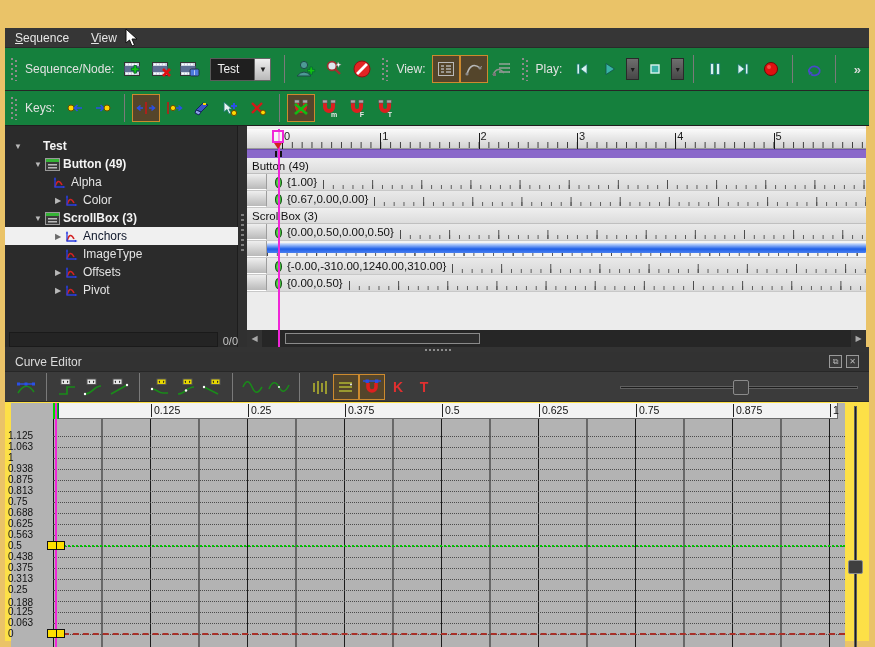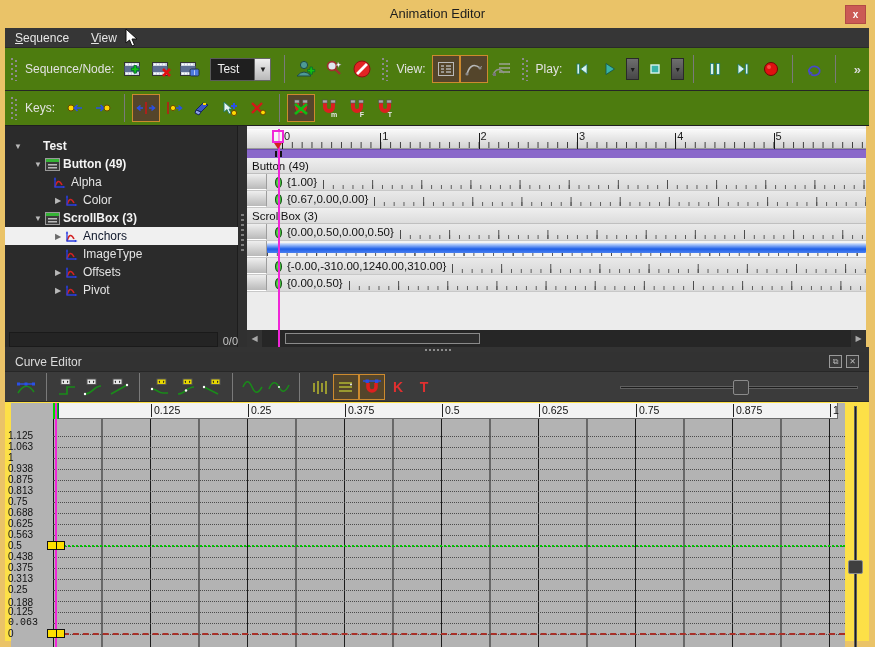--- a/index.html
+++ b/index.html
@@ -10,21 +10,21 @@
   .title{position:absolute;left:0;right:0;top:6px;text-align:center;font-size:13px;color:#1d1d1d;}
   .closebtn{position:absolute;right:9px;top:5px;width:21px;height:19px;background:#cb5a55;border:1px solid #b24a46;
     color:#fff;font-size:10px;font-weight:bold;text-align:center;line-height:17px;cursor:default;}
   
   .cursor{position:absolute;left:125px;top:28px;z-index:99;pointer-events:none;}
   
   .menubar{position:absolute;left:5px;top:28px;width:864px;height:20px;background:#363636;display:flex;align-items:center;gap:22px;padding-left:10px;border-bottom:1px solid #2a2a2a;}
   .menuitem{color:#e6e6e6;font-size:12px;}
   .menuitem b{font-weight:normal;text-decoration:underline;}
   
-  .toolbar{position:absolute;left:5px;background:#4d7c0f;display:flex;align-items:center;}
+  .toolbar{position:absolute;left:5px;background:#15803d;display:flex;align-items:center;}
   .tb1{top:48px;width:864px;height:43px;border-bottom:1px solid #262626;}
   .tb2{top:91px;width:864px;height:35px;border-bottom:1px solid #1f1f1f;}
   .tblabel{color:#e2e2e2;font-size:12px;margin:0 6px 0 4px;white-space:nowrap;}
   .grip{width:7px;height:24px;margin:0 3px 0 6px;background:
      repeating-linear-gradient(180deg,#8d8d8d 0 2px,transparent 2px 5px),
      repeating-linear-gradient(180deg,#8d8d8d 0 2px,transparent 2px 5px);
      background-size:2px 22px,2px 22px;background-position:0 1px,4px 3px;background-repeat:no-repeat;}
   .tbsep{width:1px;height:28px;background:#7a7a7a;margin:0 7px;}
   .tbtn{width:28px;height:28px;display:flex;align-items:center;justify-content:center;border:1px solid transparent;flex:none;}
   .tbtn.active{border:1px solid #cd8a2e;background:#54452b;}
@@ -112,24 +112,20 @@
   .keypair i{flex:1;background:#ffdf00;}
   .ce-vslider{position:absolute;left:849px;top:4px;width:3px;height:277px;background:#1d1d1d;border:1px solid #5f5f5f;}
   .ce-vthumb{position:absolute;left:843px;top:158px;width:15px;height:14px;background:#3f3f3f;border:1px solid #8b8b8b;border-radius:2px;z-index:2;}
   svg{display:block;}
 </style>
 </head>
 <body>
 
 <div class="window">
 
-  <div class="titlebar">
-    <div class="title">Animation Editor</div>
-    <div class="closebtn">x</div>
-  </div>
 
   <div class="menubar" id="menubar">
       <div class="menuitem"><b>S</b>equence</div>
       <div class="menuitem"><b>V</b>iew</div>
     </div>
 
   <div class="toolbar tb1" id="toolbar1">
       <div class="grip"></div>
       <span class="tblabel">Sequence/Node:</span>
       <div class="tbtn">
@@ -736,21 +732,21 @@
           <div class="ylab" style="top: 104.71px;">0.688</div>
           <div class="ylab" style="top: 115.74px;">0.625</div>
           <div class="ylab" style="top: 126.77px;">0.563</div>
           <div class="ylab" style="top: 137.8px;">0.5</div>
           <div class="ylab" style="top: 148.83px;">0.438</div>
           <div class="ylab" style="top: 159.86px;">0.375</div>
           <div class="ylab" style="top: 170.89px;">0.313</div>
           <div class="ylab" style="top: 181.92px;">0.25</div>
           <div class="ylab" style="top: 195px;">0.188</div>
           <div class="ylab" style="top: 203.98px;">0.125</div>
-          <div class="ylab" style="top: 215.01px; font-family: Liberation Mono, monospace;">0.063</div>
+          <div class="ylab" style="top: 215.01px;">0.063</div>
           <div class="ylab" style="top: 226.04px;">0</div>
         </div>
       <div class="ce-playhead"></div>
       <div class="ce-vslider"></div>
       <div class="ce-vthumb"></div>
     <div class="keypair" style="top: 138.8px;">
           <i></i>
           <i></i>
         </div>
         <div class="keypair" style="top: 227.04px;">

